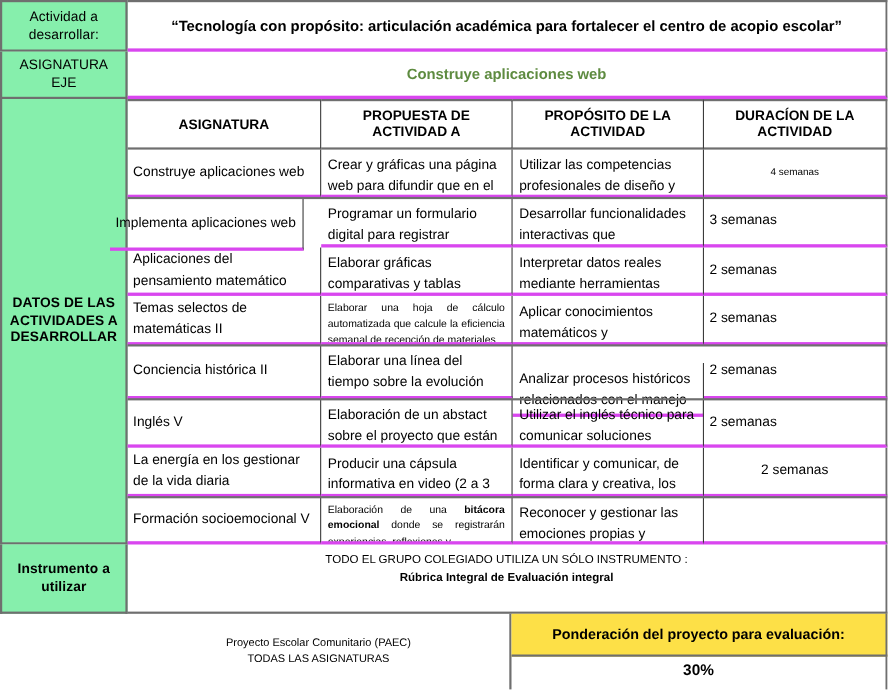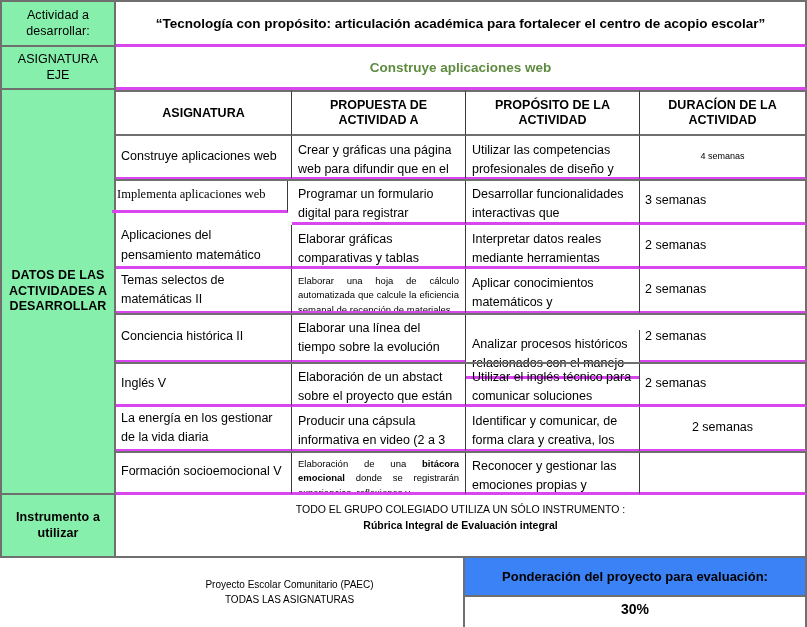--- a/index.html
+++ b/index.html
@@ -138,21 +138,21 @@
     line-height: 1.45;
   }
 
   .ponder-head {
     display: flex;
     align-items: center;
     justify-content: center;
     text-align: center;
     font-weight: bold;
     font-size: 13px;
-    background: #3b82f6;
+    background: #fde047;
   }
   .ponder-val {
     display: flex;
     align-items: flex-start;
     justify-content: center;
     text-align: center;
     font-weight: bold;
     font-size: 14px;
     padding-top: 4px;
   }
@@ -191,21 +191,21 @@
   </div>
   <div class="cell colhead bt-dark bb-dark br-dark" style="left:640px;top:90px;width:167px;height:46px;">
     <span>DURACÍON DE LA ACTIVIDAD</span>
   </div>
 
   <div id="rows-host">
       <div class="cell bodycell mid br-thin bb-thin" style="left: 116px; top: 136px; width: 176px; height: 44px;">Construye aplicaciones web</div>
       <div class="cell bodycell br-thin bb-thin" style="left: 292px; top: 136px; width: 174px; height: 44px;">Crear y gráficas una página web para difundir que en el</div>
       <div class="cell bodycell br-thin bb-thin" style="left: 466px; top: 136px; width: 174px; height: 44px;">Utilizar las competencias profesionales de diseño y</div>
       <div class="cell bodycell tiny-ctr br-dark bb-thin" style="left: 640px; top: 136px; width: 167px; height: 44px;">4 semanas</div>
-      <div class="cell bodycell mid br-thin bb-thin" style="left: 112px; top: 180px; width: 176px; height: 33px; font-family: Liberation Serif, serif;">Implementa aplicaciones web</div>
+      <div class="cell bodycell mid br-thin bb-thin" style="left: 100px; top: 180px; width: 176px; height: 48px;">Implementa aplicaciones web</div>
       <div class="cell bodycell br-thin bb-thin" style="left: 292px; top: 180px; width: 174px; height: 45px;">Programar un formulario digital para registrar</div>
       <div class="cell bodycell br-thin bb-thin" style="left: 466px; top: 180px; width: 174px; height: 45px;">Desarrollar funcionalidades interactivas que</div>
       <div class="cell bodycell mid br-dark bb-thin" style="left: 640px; top: 180px; width: 167px; height: 45px;">3 semanas</div>
       <div class="cell bodycell mid br-thin bb-thin" style="left: 116px; top: 225px; width: 176px; height: 44px;">Aplicaciones del pensamiento matemático</div>
       <div class="cell bodycell br-thin bb-thin" style="left: 292px; top: 225px; width: 174px; height: 44px;">Elaborar gráficas comparativas y tablas</div>
       <div class="cell bodycell br-thin bb-thin" style="left: 466px; top: 225px; width: 174px; height: 44px;">Interpretar datos reales mediante herramientas</div>
       <div class="cell bodycell mid br-dark bb-thin" style="left: 640px; top: 225px; width: 167px; height: 44px;">2 semanas</div>
       <div class="cell bodycell mid br-thin bb-thin" style="left: 116px; top: 269px; width: 176px; height: 45px;">Temas selectos de matemáticas II</div>
       <div class="cell bodycell small br-thin bb-thin" style="left: 292px; top: 269px; width: 174px; height: 45px;">Elaborar una hoja de cálculo automatizada que calcule la eficiencia semanal de recepción de materiales</div>
       <div class="cell bodycell br-thin bb-thin" style="left: 466px; top: 269px; width: 174px; height: 45px;">Aplicar conocimientos matemáticos y</div>

